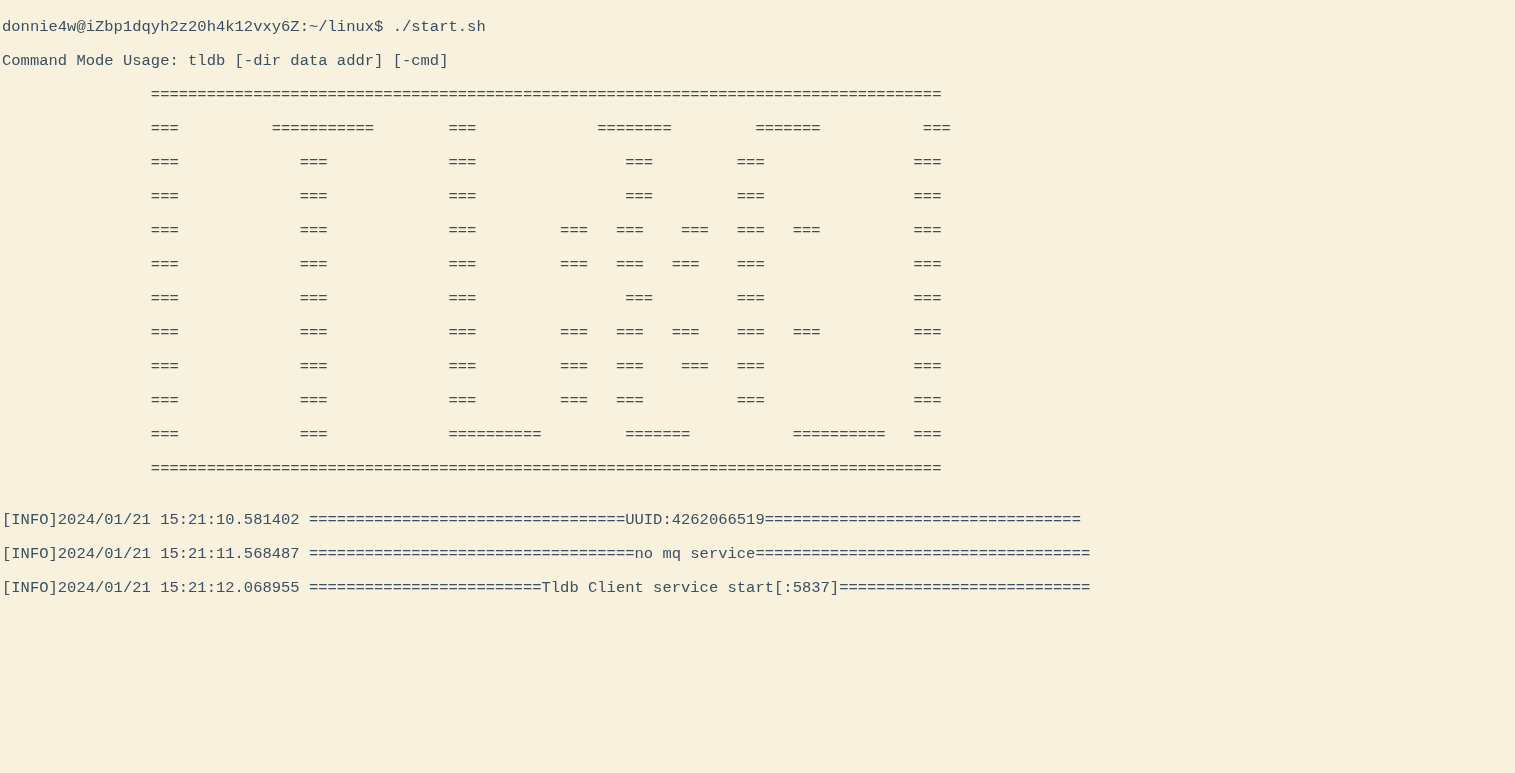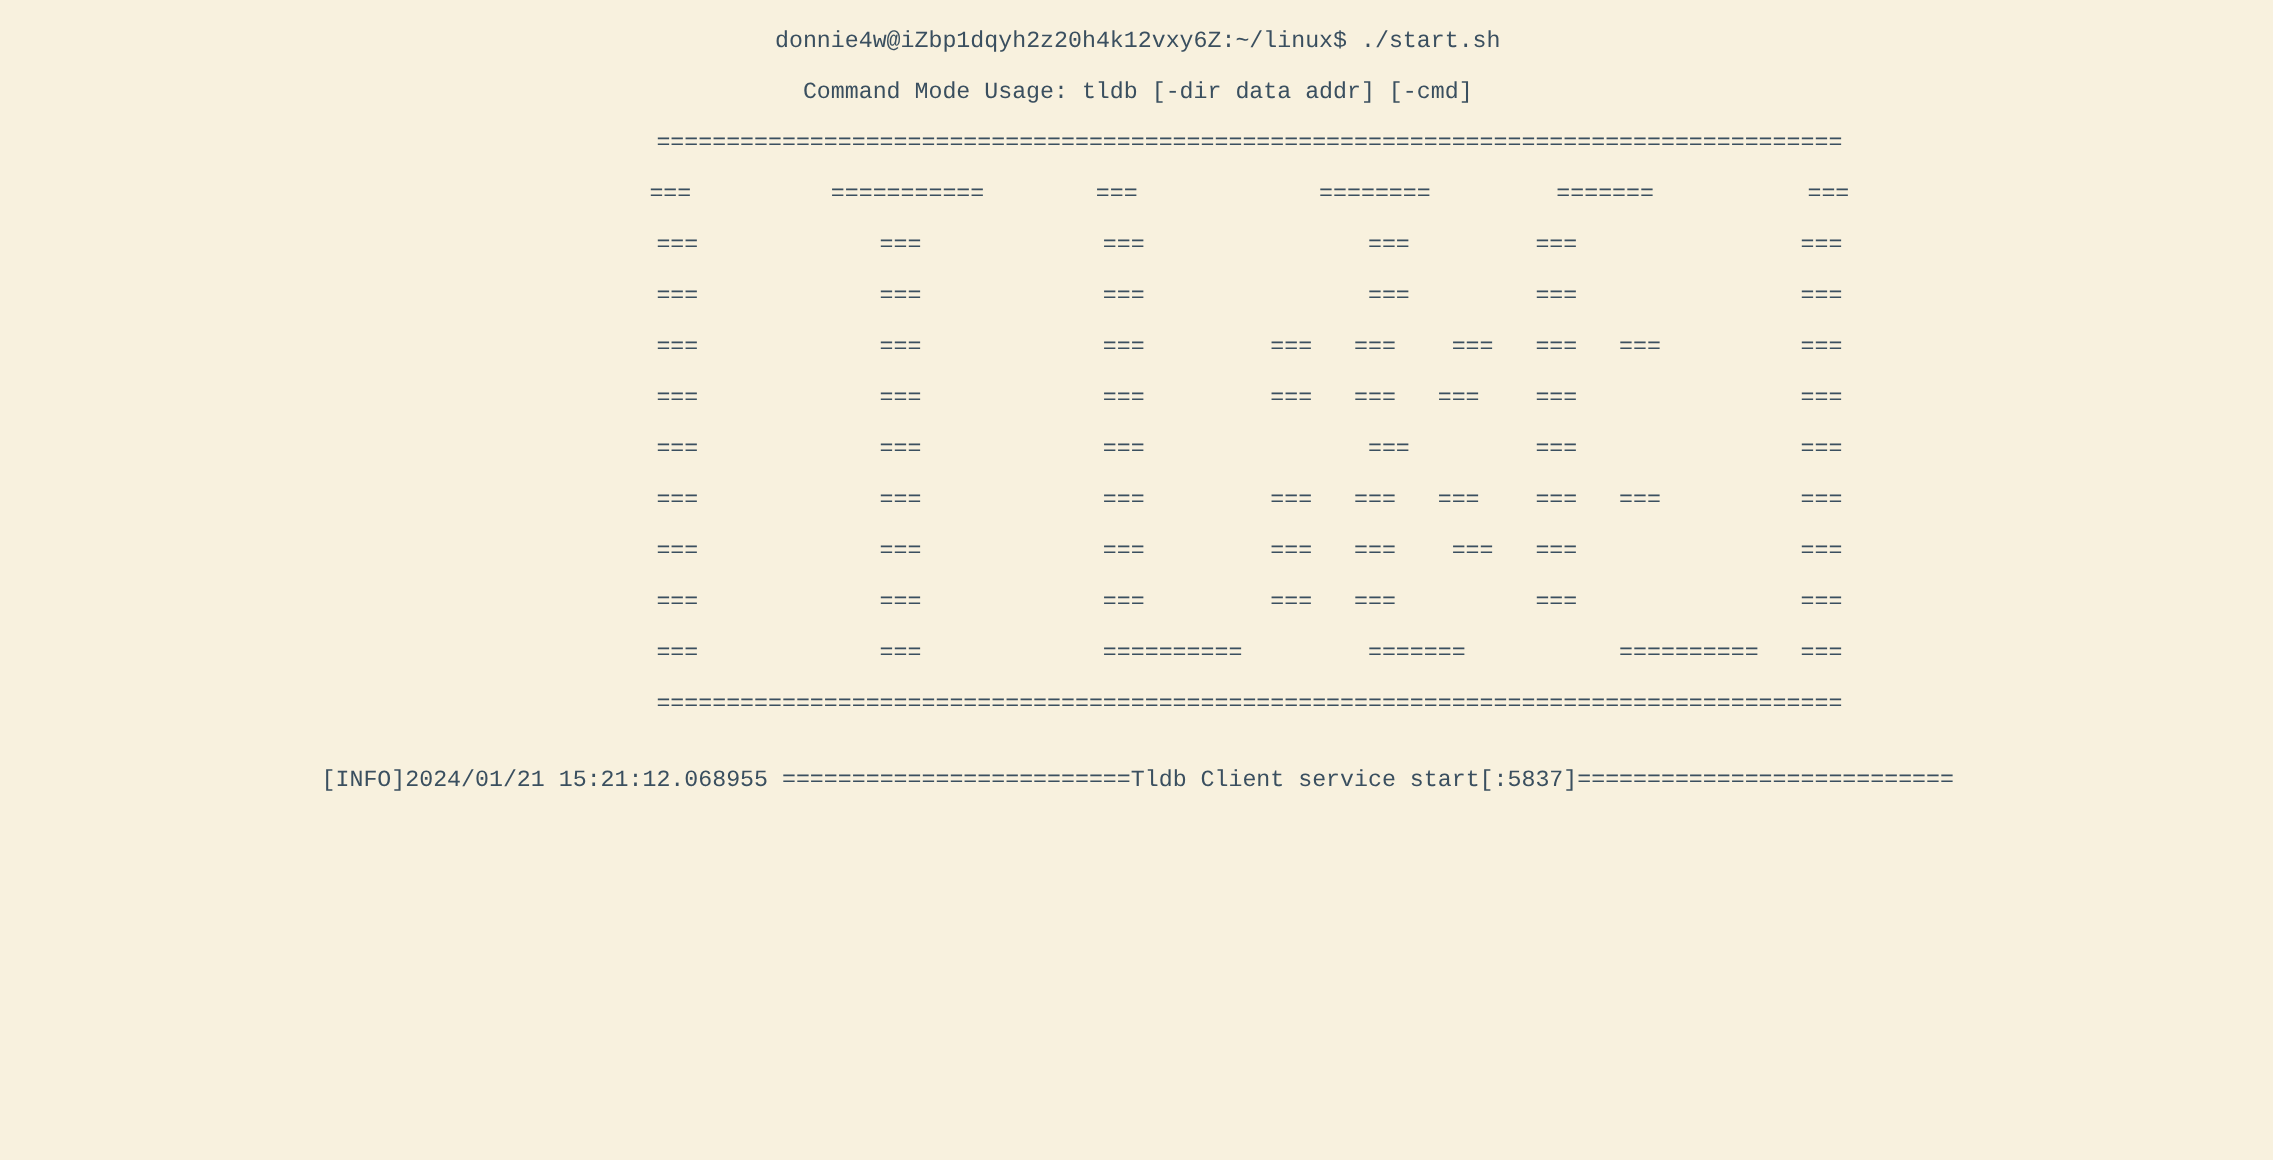--- a/index.html
+++ b/index.html
@@ -11,41 +11,43 @@
     font-family: "Consolas", "Courier New", monospace;
     font-size: 15.5px;
     line-height: 17px;
     color: #3a4f5f;
     overflow: hidden;
   }
   .terminal {
     white-space: pre;
     padding: 2px 0 0 2px;
   }
-  .line { white-space: pre; text-align: center; }
+  .line { white-space: pre; }
 </style>
 </head>
 <body>
 
 <div class="terminal">
 <div class="line">donnie4w@iZbp1dqyh2z20h4k12vxy6Z:~/linux$ ./start.sh</div>
 <div class="line">Command Mode Usage: tldb [-dir data addr] [-cmd]</div>
 <div class="line">                =====================================================================================</div>
 <div class="line">                ===          ===========        ===             ========         =======           ===</div>
 <div class="line">                ===             ===             ===                ===         ===                ===</div>
 <div class="line">                ===             ===             ===                ===         ===                ===</div>
 <div class="line">                ===             ===             ===         ===   ===    ===   ===   ===          ===</div>
 <div class="line">                ===             ===             ===         ===   ===   ===    ===                ===</div>
 <div class="line">                ===             ===             ===                ===         ===                ===</div>
 <div class="line">                ===             ===             ===         ===   ===   ===    ===   ===          ===</div>
 <div class="line">                ===             ===             ===         ===   ===    ===   ===                ===</div>
 <div class="line">                ===             ===             ===         ===   ===          ===                ===</div>
 <div class="line">                ===             ===             ==========         =======           ==========   ===</div>
 <div class="line">                =====================================================================================</div>
 <div class="line"></div>
+<div class="line">[INFO]2024/01/21 15:21:10.581402 ==================================UUID:4262066519==================================</div>
+<div class="line">[INFO]2024/01/21 15:21:11.568487 ===================================no mq service====================================</div>
 <div class="line">[INFO]2024/01/21 15:21:12.068955 =========================Tldb Client service start[:5837]===========================</div>
 
 
 
 <div class="line"></div>
 
 
 
 
 

